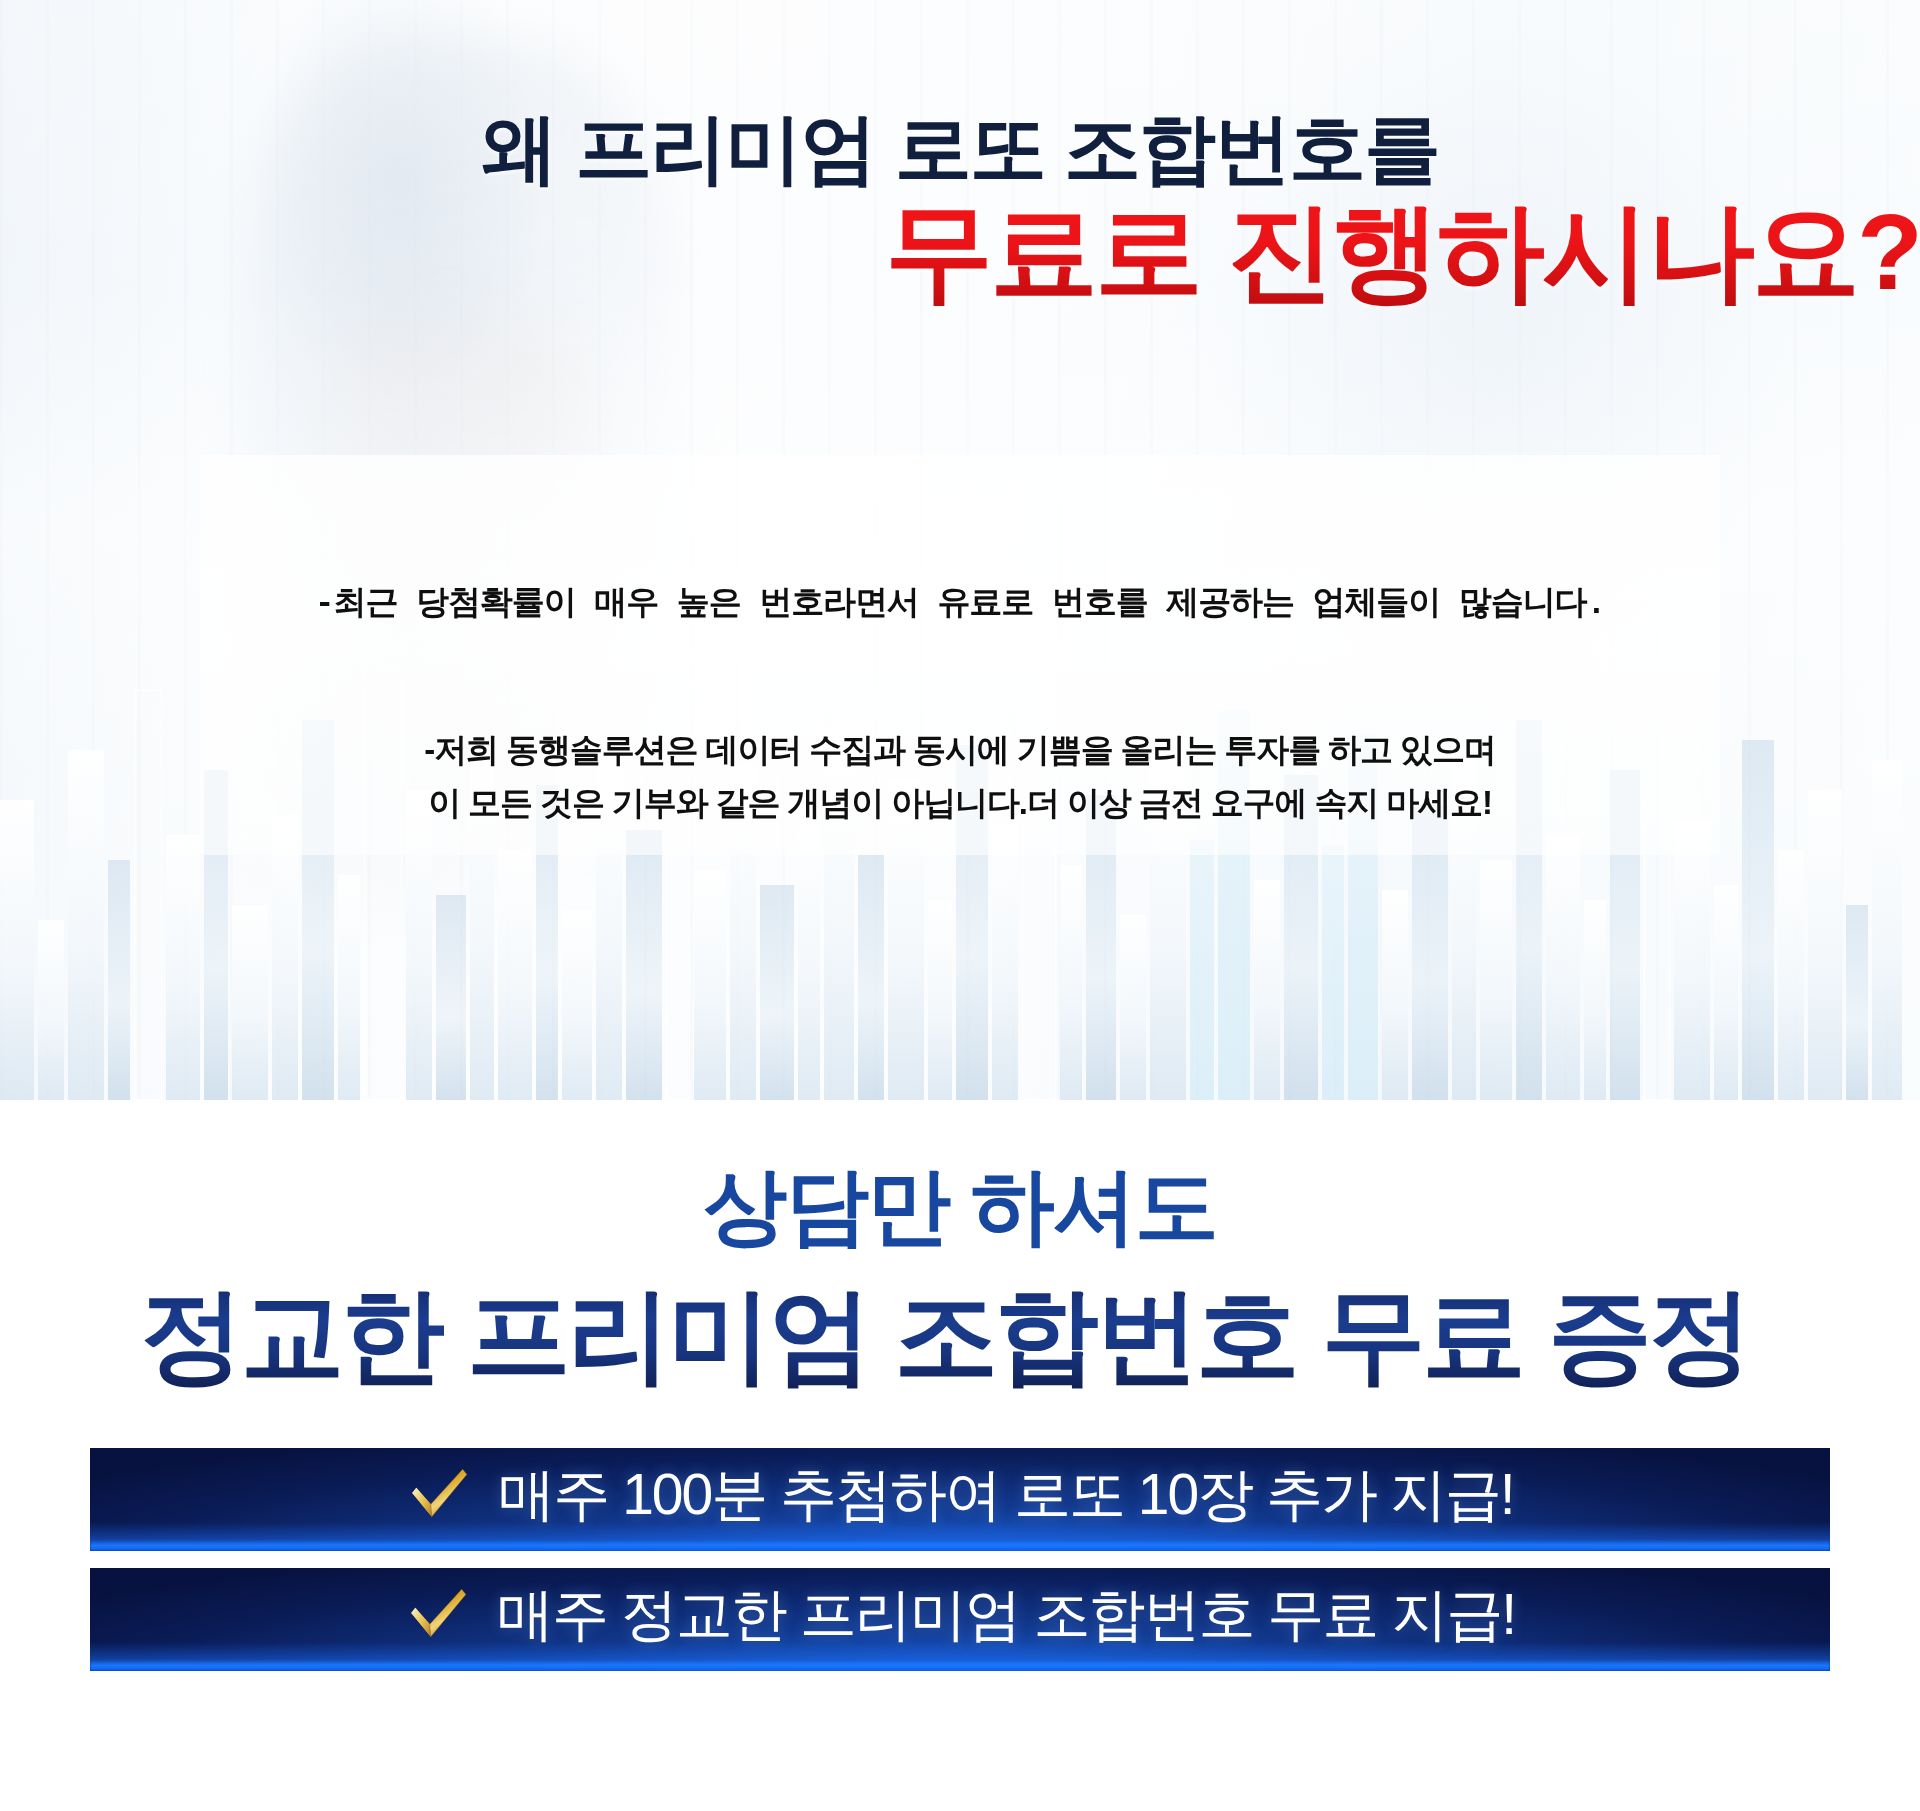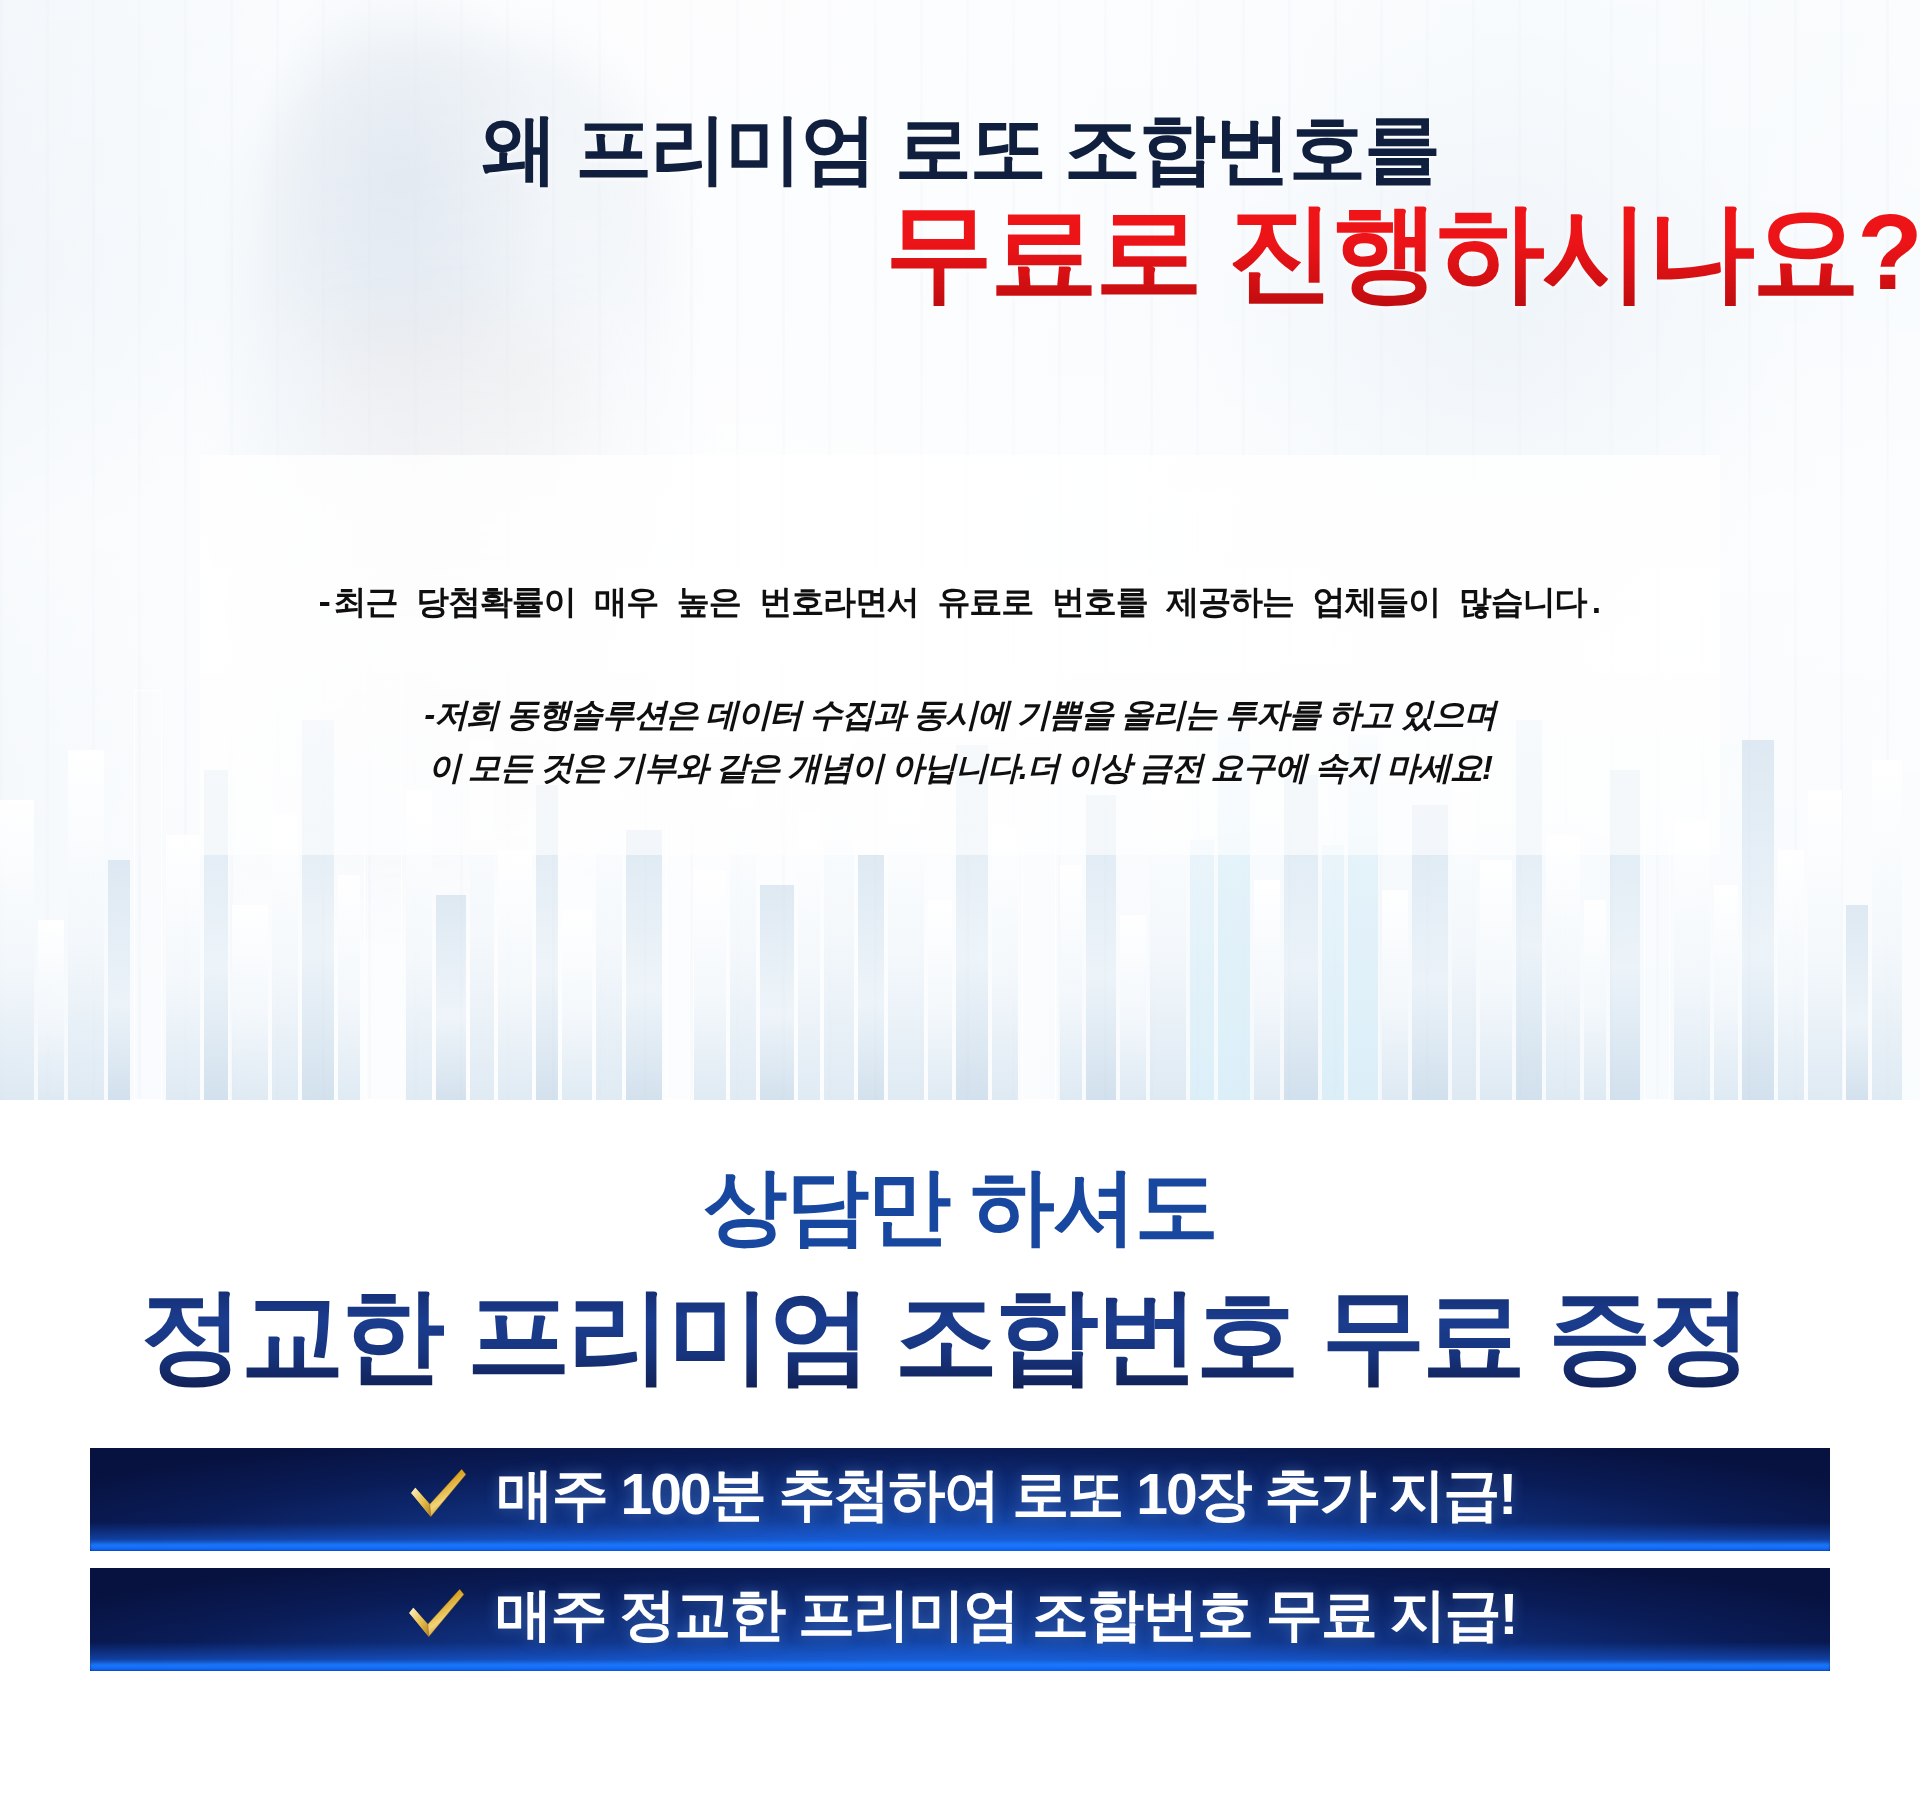--- a/index.html
+++ b/index.html
@@ -151,21 +151,21 @@
     z-index:7;
     color:#0f0f10;
     font-size:33px;
     font-weight:bold;
     letter-spacing:-1.1px;
     line-height:1.62;
     white-space:nowrap;
     text-shadow:0 1px 2px rgba(255,255,255,0.9);
   }
   .hero-body.p1 { top:578px;font-family:Liberation Mono, monospace; }
-  .hero-body.p2 { top:688px;font-style:italic; }
+  .hero-body.p2 { top:723px; }
 
   
   .lower {
     position:absolute;
     left:0; top:1100px;
     width:1920px; height:711px;
     background:#ffffff;
   }
 
   .sub-blue {
@@ -236,21 +236,21 @@
     position:relative;
     z-index:3;
     transform:translateY(-5px);
   }
 
   .check-icon { width:66px; height:66px; flex:none; display:block; }
 
   .benefit-text {
     color:#ffffff;
     font-size:57px;
-    font-weight:bold;
+    font-weight:normal;
     letter-spacing:-2px;
     white-space:nowrap;
     line-height:1;
     text-shadow:0 0 14px rgba(120,180,255,0.35);
   }
 </style>
 </head>
 <body>
 
 <div class="page">

